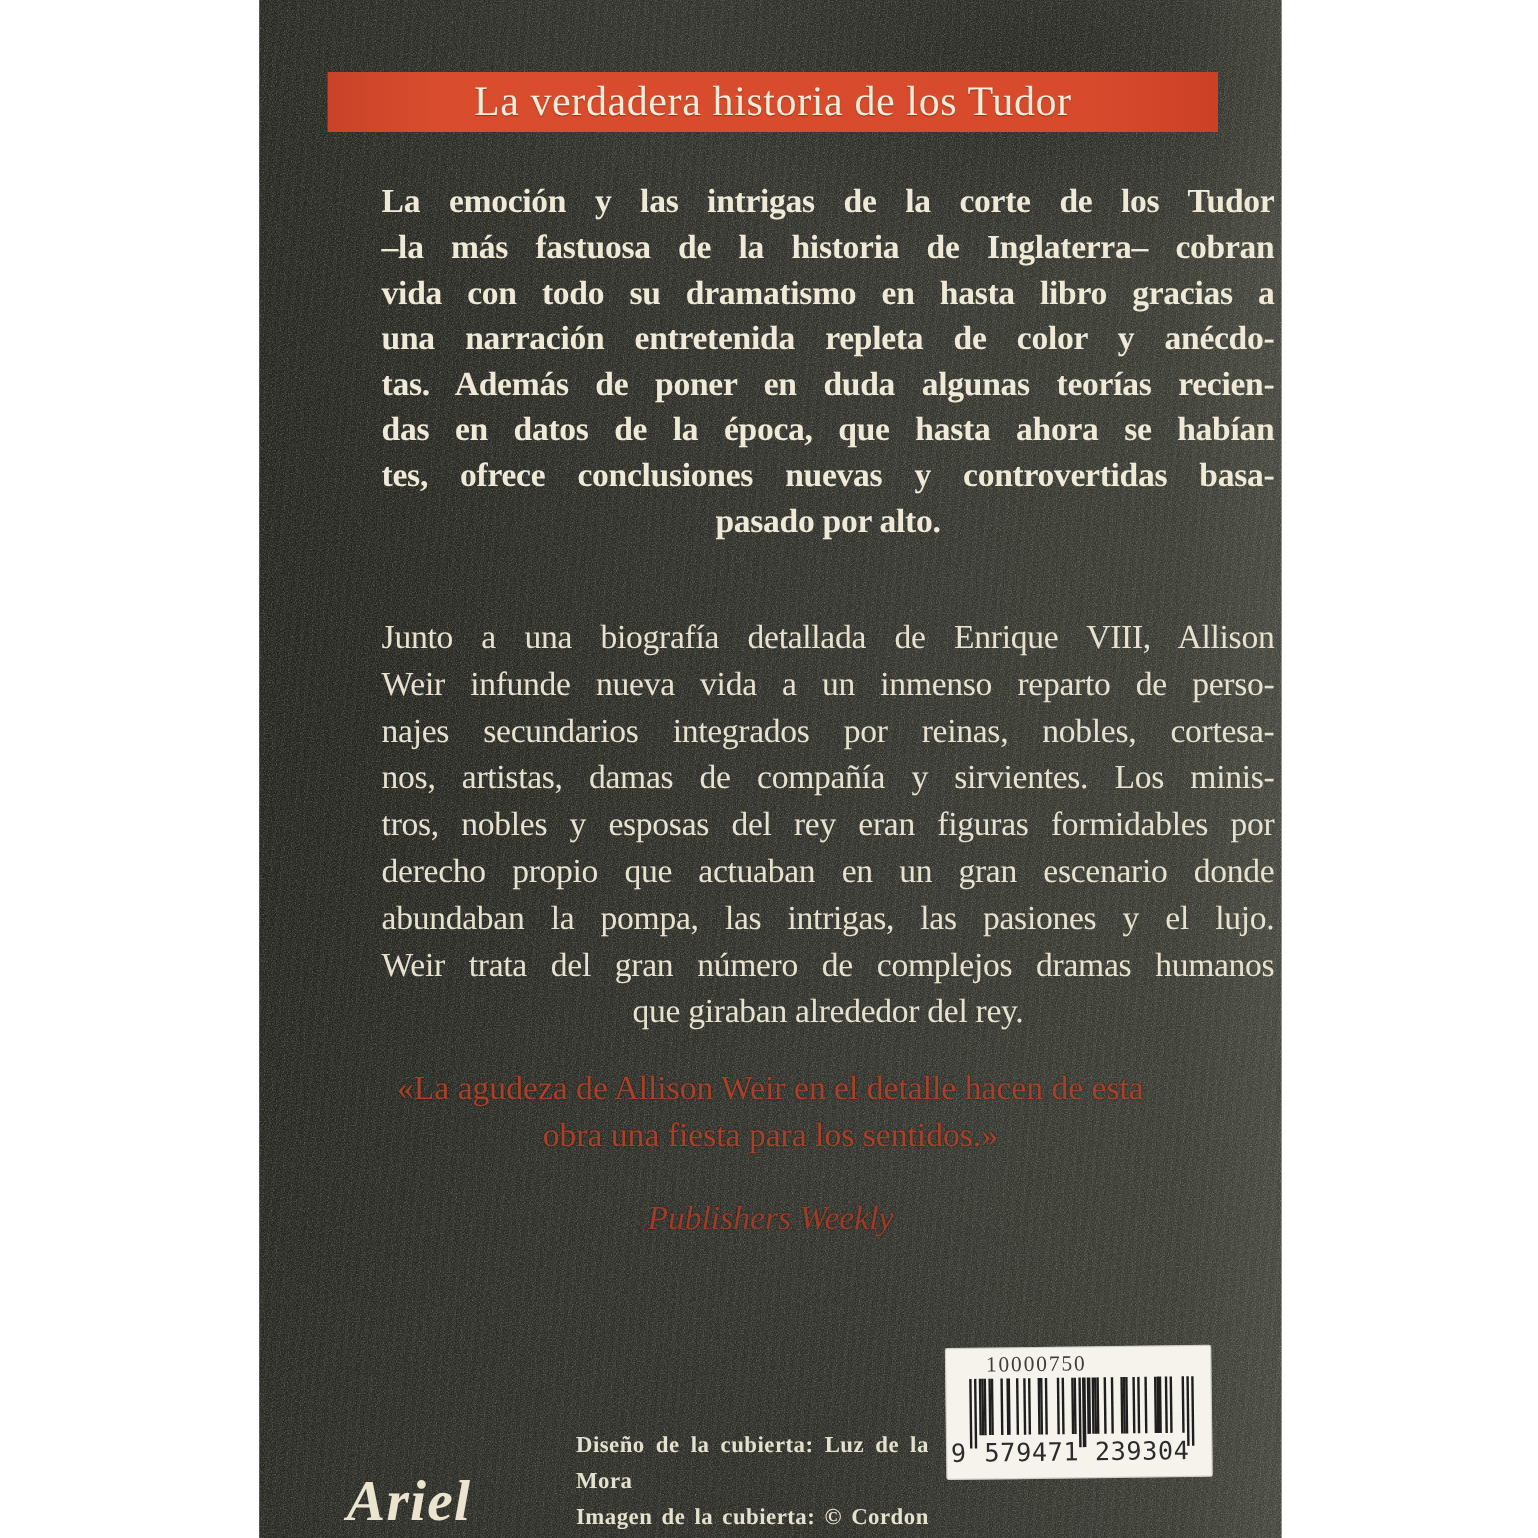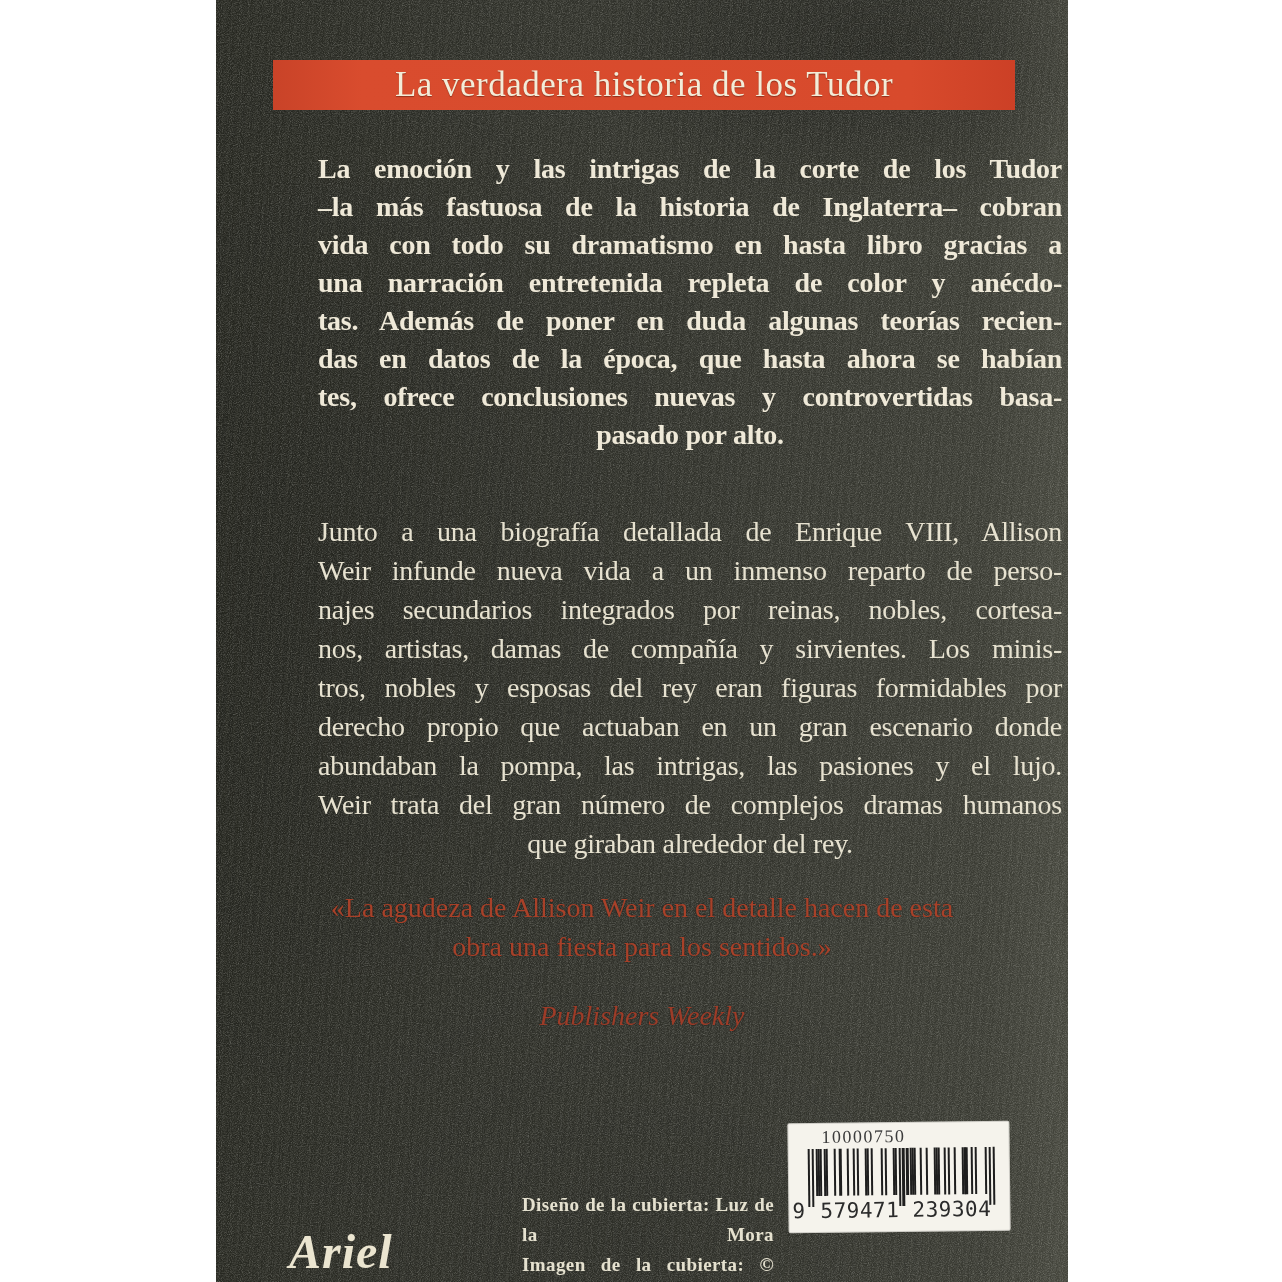--- a/index.html
+++ b/index.html
@@ -38,21 +38,21 @@
   .qline{text-align:center;}
   .quote-source{position:absolute;left:54px;width:744px;top:1000px;text-align:center;
     font:italic 400 28px "Liberation Serif",serif;color:#9d3c28;
     text-shadow:0 0 2px rgba(0,0,0,.45);}
 
   .logo{position:absolute;left:60px;top:1228px;
     font:italic 700 48px/1 "Liberation Serif",serif;color:#ebe5d0;letter-spacing:1px;margin-left:13px;}
 
   .credits{position:absolute;left:264px;top:1190px;width:294px;
     font:700 19px/30px "Liberation Serif",serif;color:#e5e1cf;letter-spacing:.4px;}
-  .credit-line{text-align:justify;text-align-last:justify;margin-left:42px;}
+  .credit-line{text-align:justify;text-align-last:justify;}
 
   .barcode-label{position:absolute;left:572px;top:1122px;width:222px;height:110px;
     background:#f5f3ec;border-radius:2px;transform:rotate(-0.7deg);
     box-shadow:0 0 0 1px rgba(0,0,0,.15) inset;}
   .bc-top{position:absolute;left:34px;top:4px;
     font:400 18px "Liberation Serif",serif;color:#3c3c3c;letter-spacing:1.5px;}
   .bc-bars{position:absolute;left:20px;top:26px;width:187px;height:62px;}
   .bc-bars .bar{position:absolute;top:0;background:#1e1e1e;}
   .bc-num{position:absolute;top:76px;font:400 21px "DejaVu Sans Mono",monospace;color:#2b2b2b;}
   .bc-g0{left:4px;}

